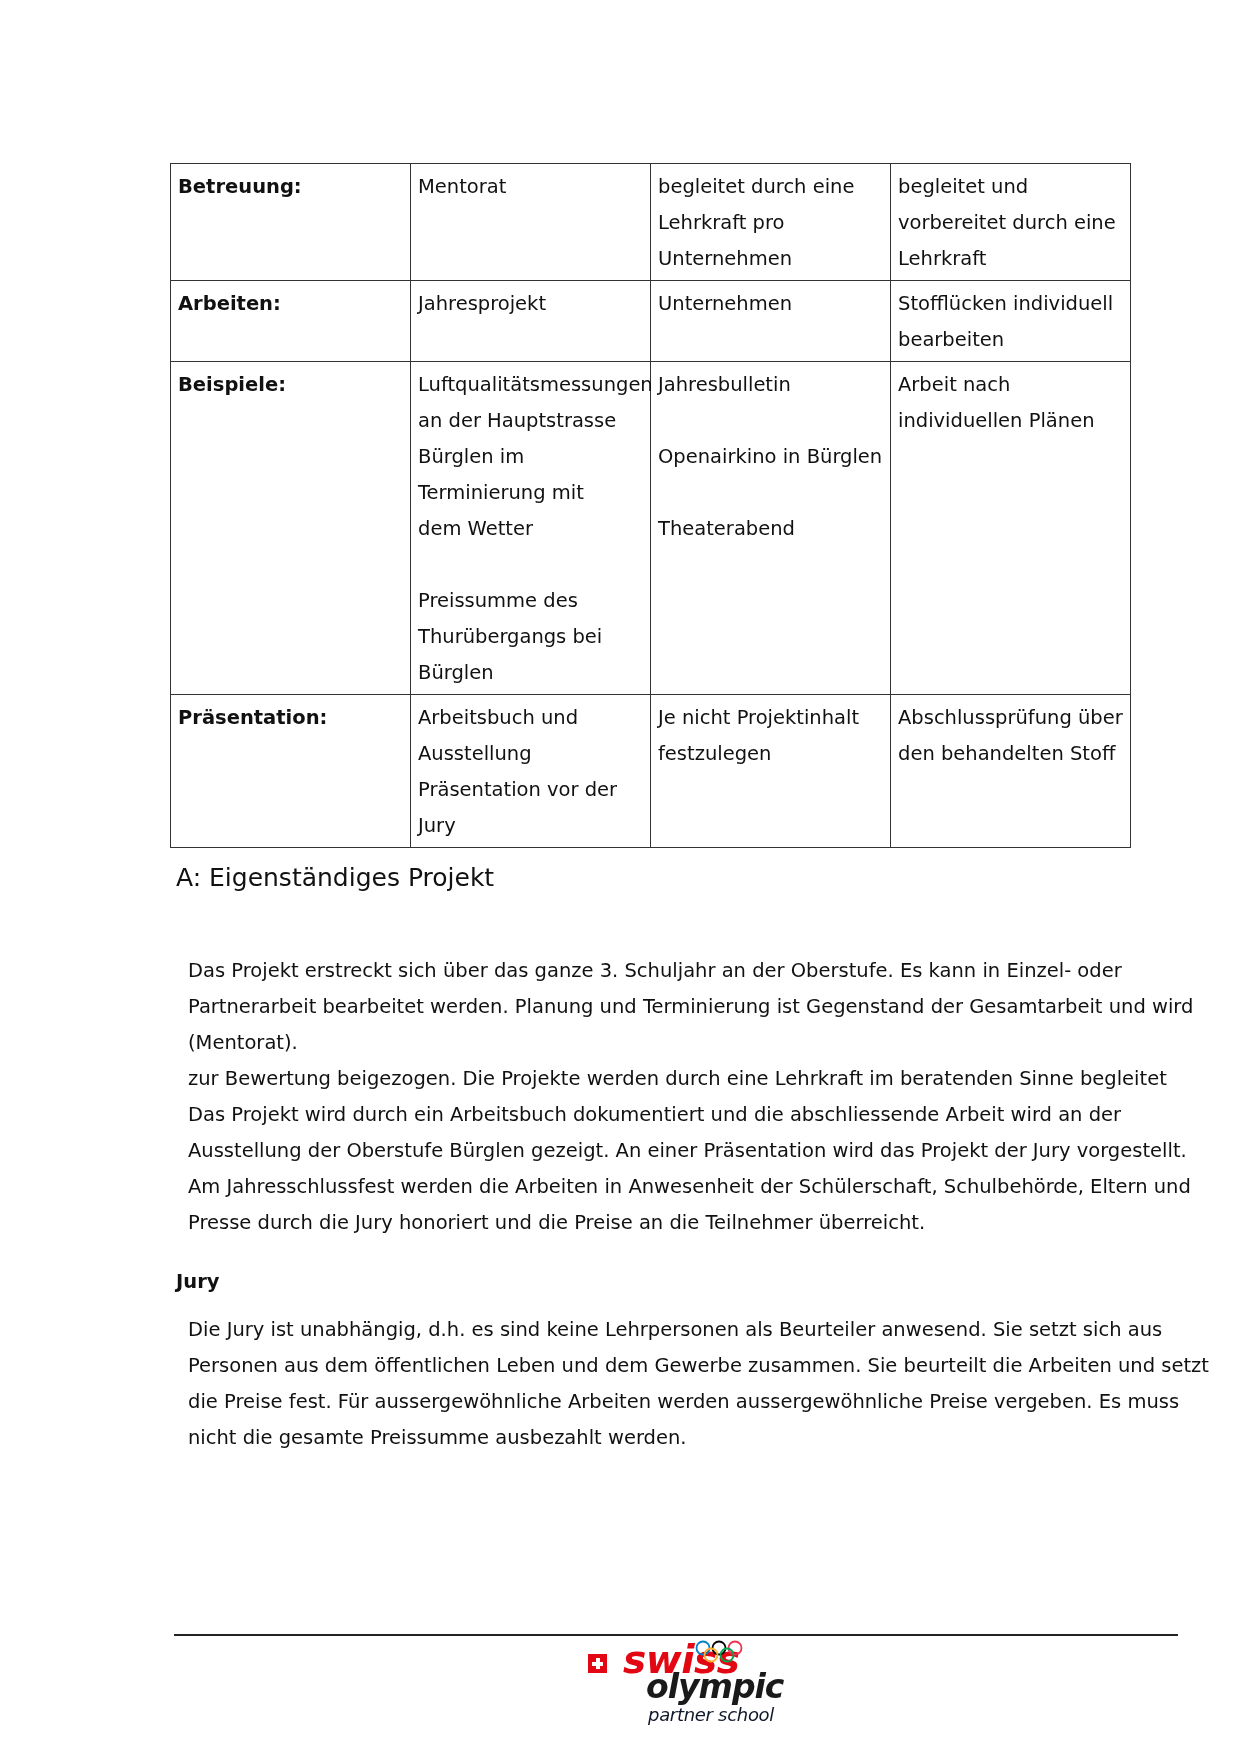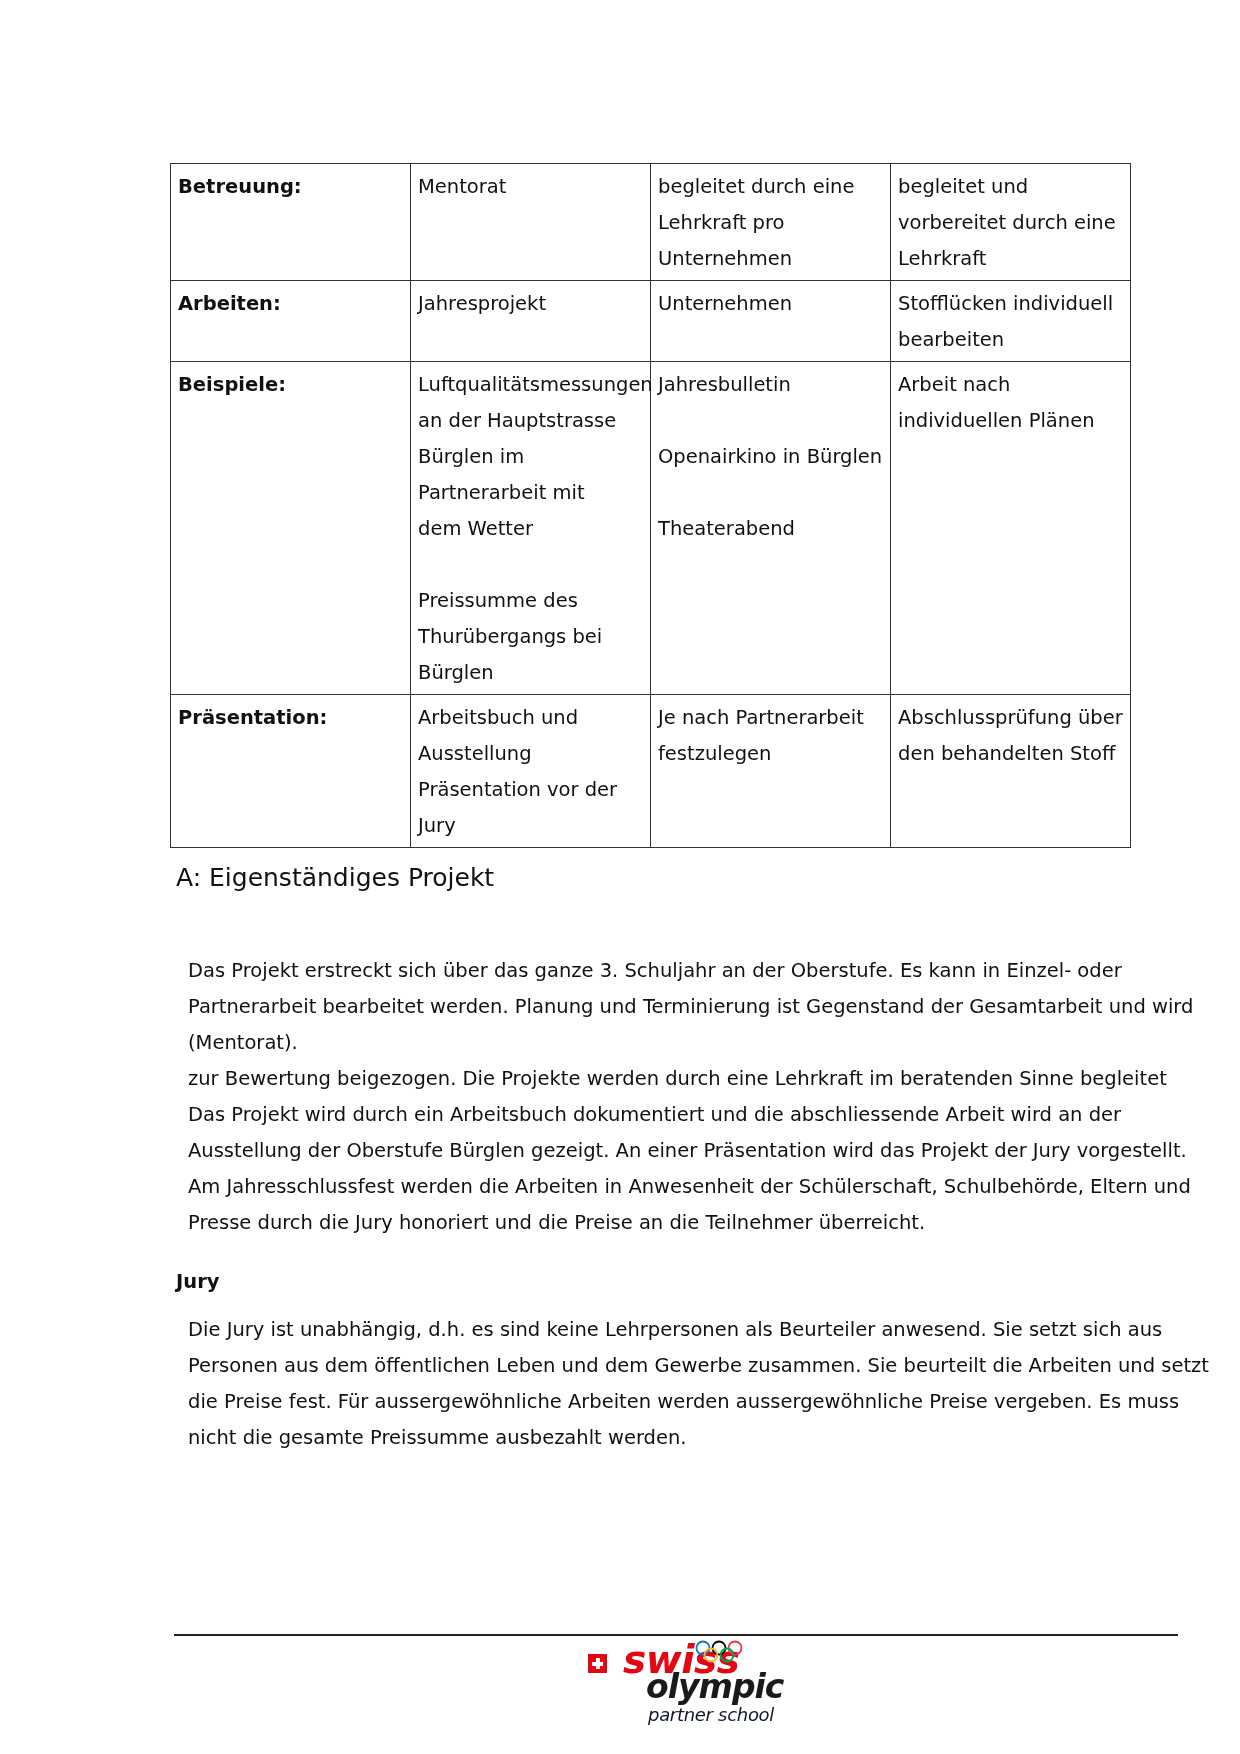--- a/index.html
+++ b/index.html
@@ -79,21 +79,21 @@
             <span class="cell-line">Stofflücken individuell</span>
             <span class="cell-line">bearbeiten</span>
           </td>
         </tr>
         <tr>
           <td class="rowhead">Beispiele:</td>
           <td>
             <span class="cell-line">Luftqualitätsmessungen</span>
             <span class="cell-line">an der Hauptstrasse</span>
             <span class="cell-line">Bürglen im</span>
-            <span class="cell-line">Partnerarbeit mit</span>
+            <span class="cell-line">Terminierung mit</span>
             <span class="cell-line">dem Wetter</span>
             <span class="cell-line"></span>
             <span class="cell-line">Preissumme des</span>
             <span class="cell-line">Thurübergangs bei</span>
             <span class="cell-line">Bürglen</span>
           </td>
           <td>
             <span class="cell-line">Jahresbulletin</span>
             <span class="cell-line"></span>
             <span class="cell-line">Openairkino in Bürglen</span>
@@ -107,21 +107,21 @@
         </tr>
         <tr>
           <td class="rowhead">Präsentation:</td>
           <td>
             <span class="cell-line">Arbeitsbuch und</span>
             <span class="cell-line">Ausstellung</span>
             <span class="cell-line">Präsentation vor der</span>
             <span class="cell-line">Jury</span>
           </td>
           <td>
-            <span class="cell-line">Je nach Partnerarbeit</span>
+            <span class="cell-line">Je nicht Projektinhalt</span>
             <span class="cell-line">festzulegen</span>
           </td>
           <td>
             <span class="cell-line">Abschlussprüfung über</span>
             <span class="cell-line">den behandelten Stoff</span>
           </td>
         </tr>
       </tbody>
   </table>
 

